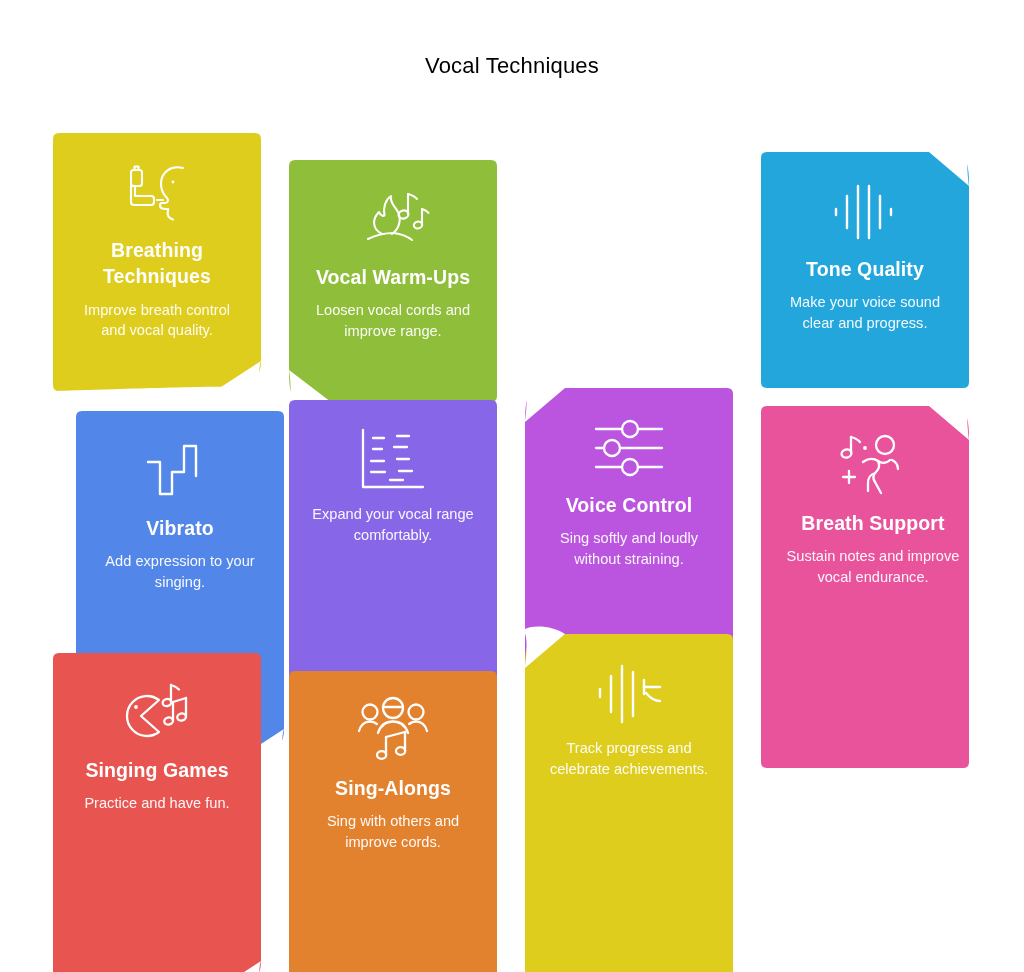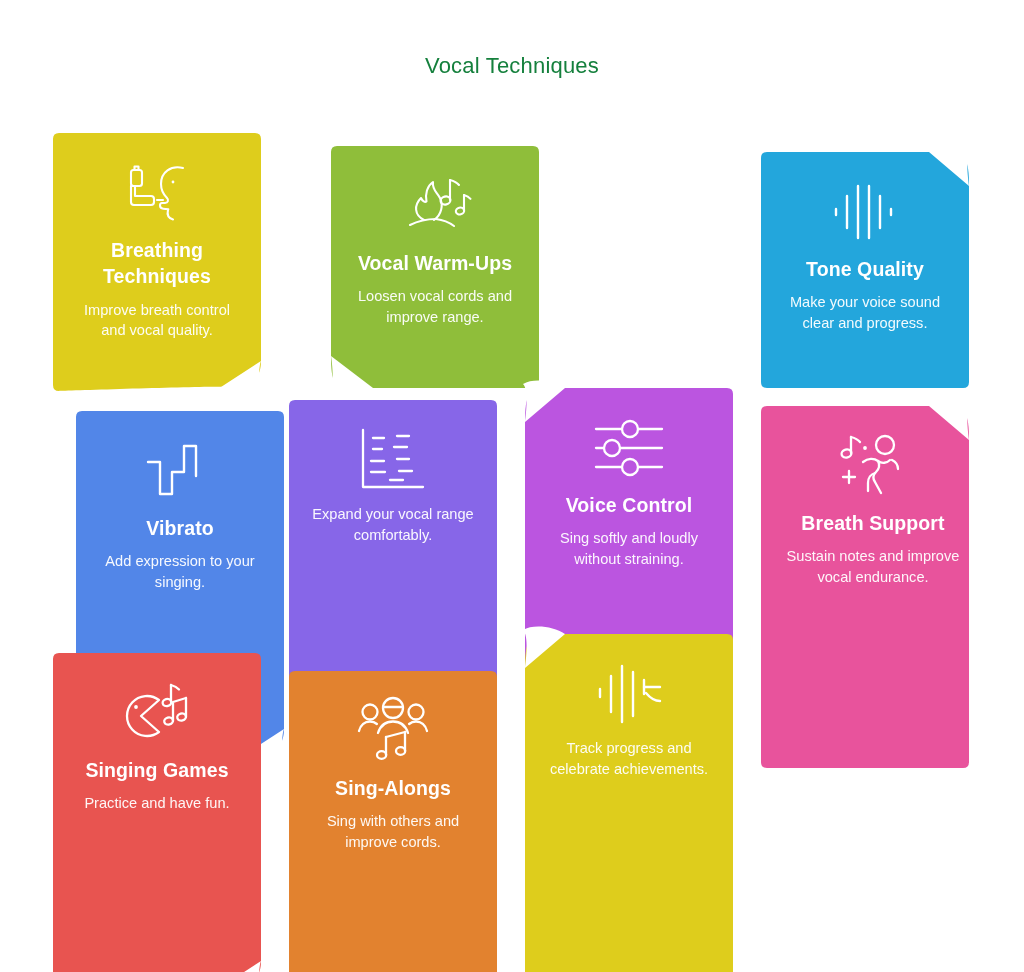--- a/index.html
+++ b/index.html
@@ -65,21 +65,21 @@
     font-size: 14.6px;
     line-height: 1.43;
     text-align: center;
     color: rgba(255,255,255,.95);
     font-weight: 400;
   }
 </style>
 </head>
 <body style="background: rgb(255, 255, 255);">
 
-<div id="page-title" style="color: #15803d;">Vocal Techniques</div>
+<div id="page-title" style="color: #000000;">Vocal Techniques</div>
 
 <div id="grid">
     <div class="card" style="left: 53px; top: 5px; width: 208px; height: 258px; justify-content: center;">
     <div class="card-bg">
       <svg viewBox="-6 -12 222 278" preserveAspectRatio="none" style="position:absolute;left:-6px;top:-12px;width:222px;height:278px;">
         <path d="M6,0 H202 Q208,0 208,6 V228
            C208,242 202,256 170,254
            C154,253 10,258 6,258
            Q0,258 0,252 V6 Q0,0 6,0 Z" fill="#DECD1C"></path>
         <path d="M168,254 C180,264 198,268 210,262
@@ -95,21 +95,21 @@
       <path d="M36 38 h6"></path>
       <path d="M62 6 C50 3 40 10 40 22 c0 7 3 11 6 14 c2 2 1 5 -2 5 h-3 c-1.5 0 -2 1 -2 2.5 c0 2 1.6 3 3.3 3.2 l5 .6"></path>
       <path d="M47 48 c-1 4 0 8 5 9.5"></path>
       <circle cx="52" cy="20" r="1.4" fill="#fff" stroke="none"></circle>
     </svg>
         </div>
       <div class="card-title">Breathing Techniques</div>
       <div class="card-desc">Improve breath control and vocal quality.</div>
     </div>
     </div>
-    <div class="card" style="left: 289px; top: 18px; width: 208px; height: 242px; margin-left: 42px;">
+    <div class="card" style="left: 289px; top: 32px; width: 208px; height: 242px;">
     <div class="card-bg">
       <svg viewBox="-6 -12 222 262" preserveAspectRatio="none" style="position:absolute;left:-6px;top:-12px;width:222px;height:262px;">
         <path d="M6,0 H202 Q208,0 208,6 V236 Q208,242 202,242
            H40
            C24,243 8,241 2,232
            C0,226 0,212 0,210
            V6 Q0,0 6,0 Z" fill="#8FBE3A"></path>
         <path d="M42,242 C30,250 10,252 -2,246
               C4,240 1,216 0,210 Z" fill="#ffffff"></path>
       </svg>

